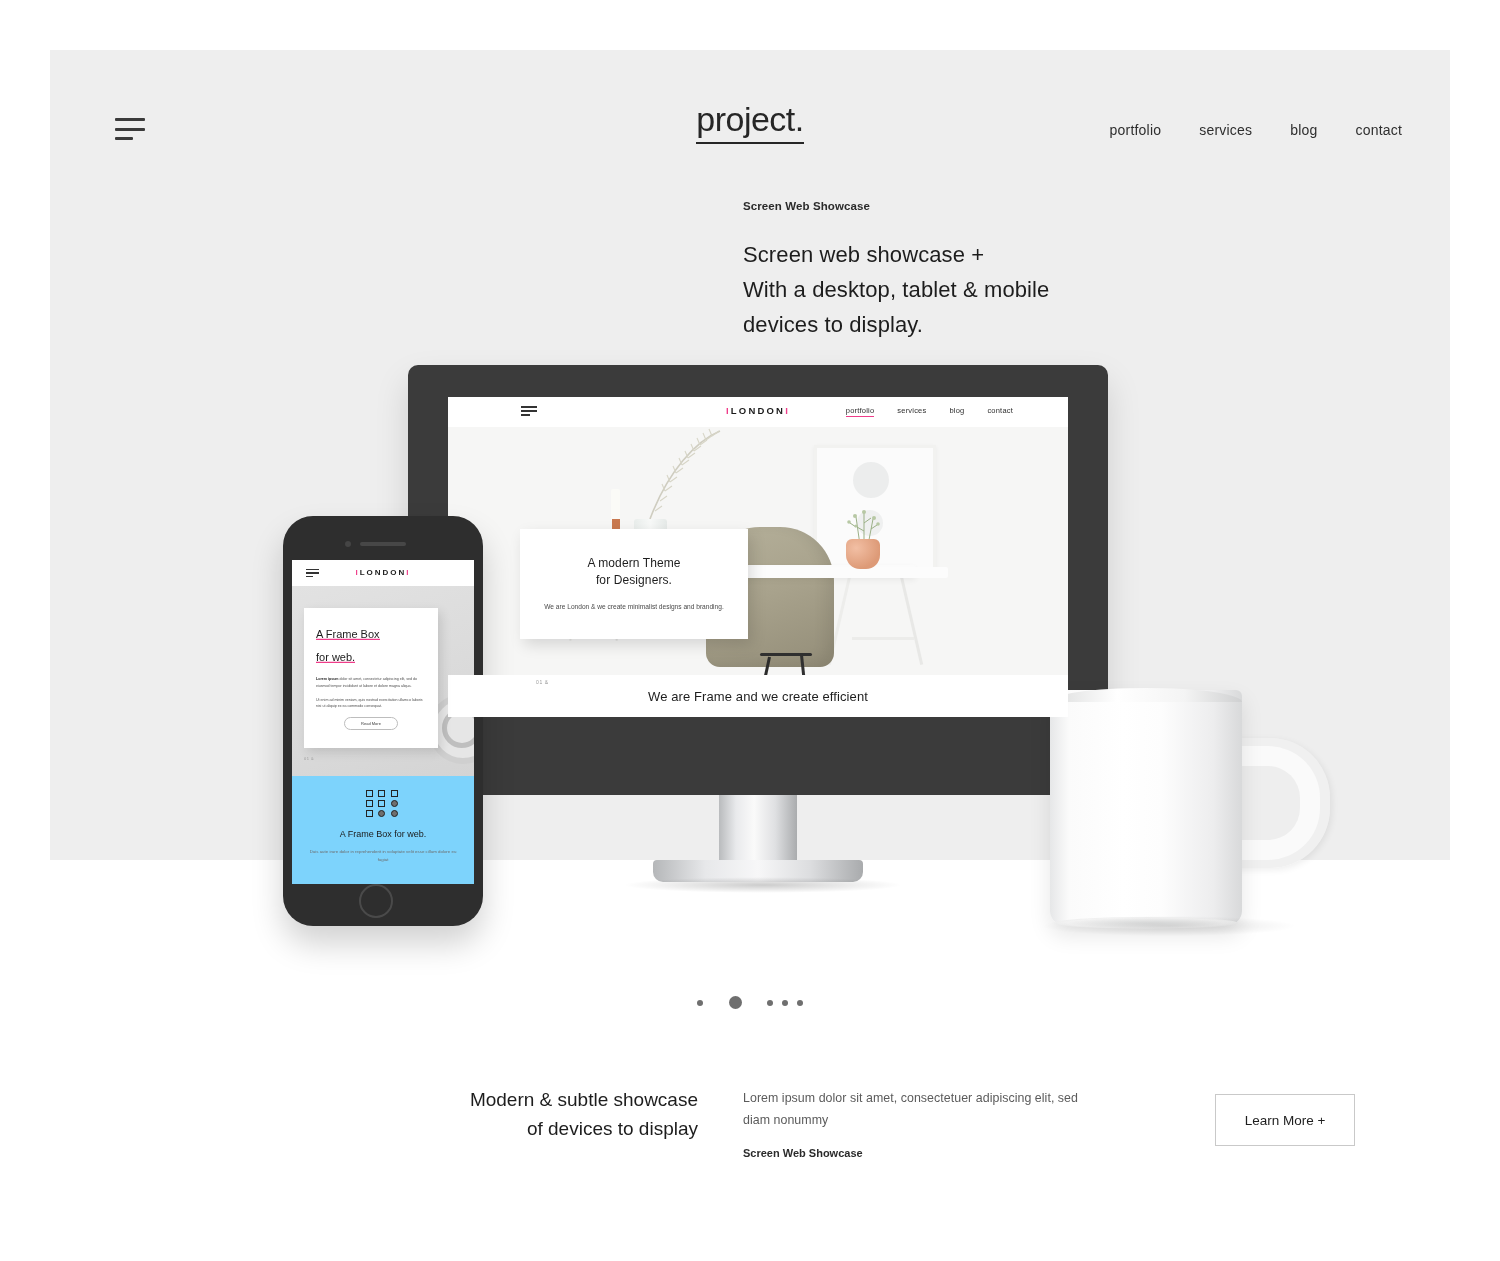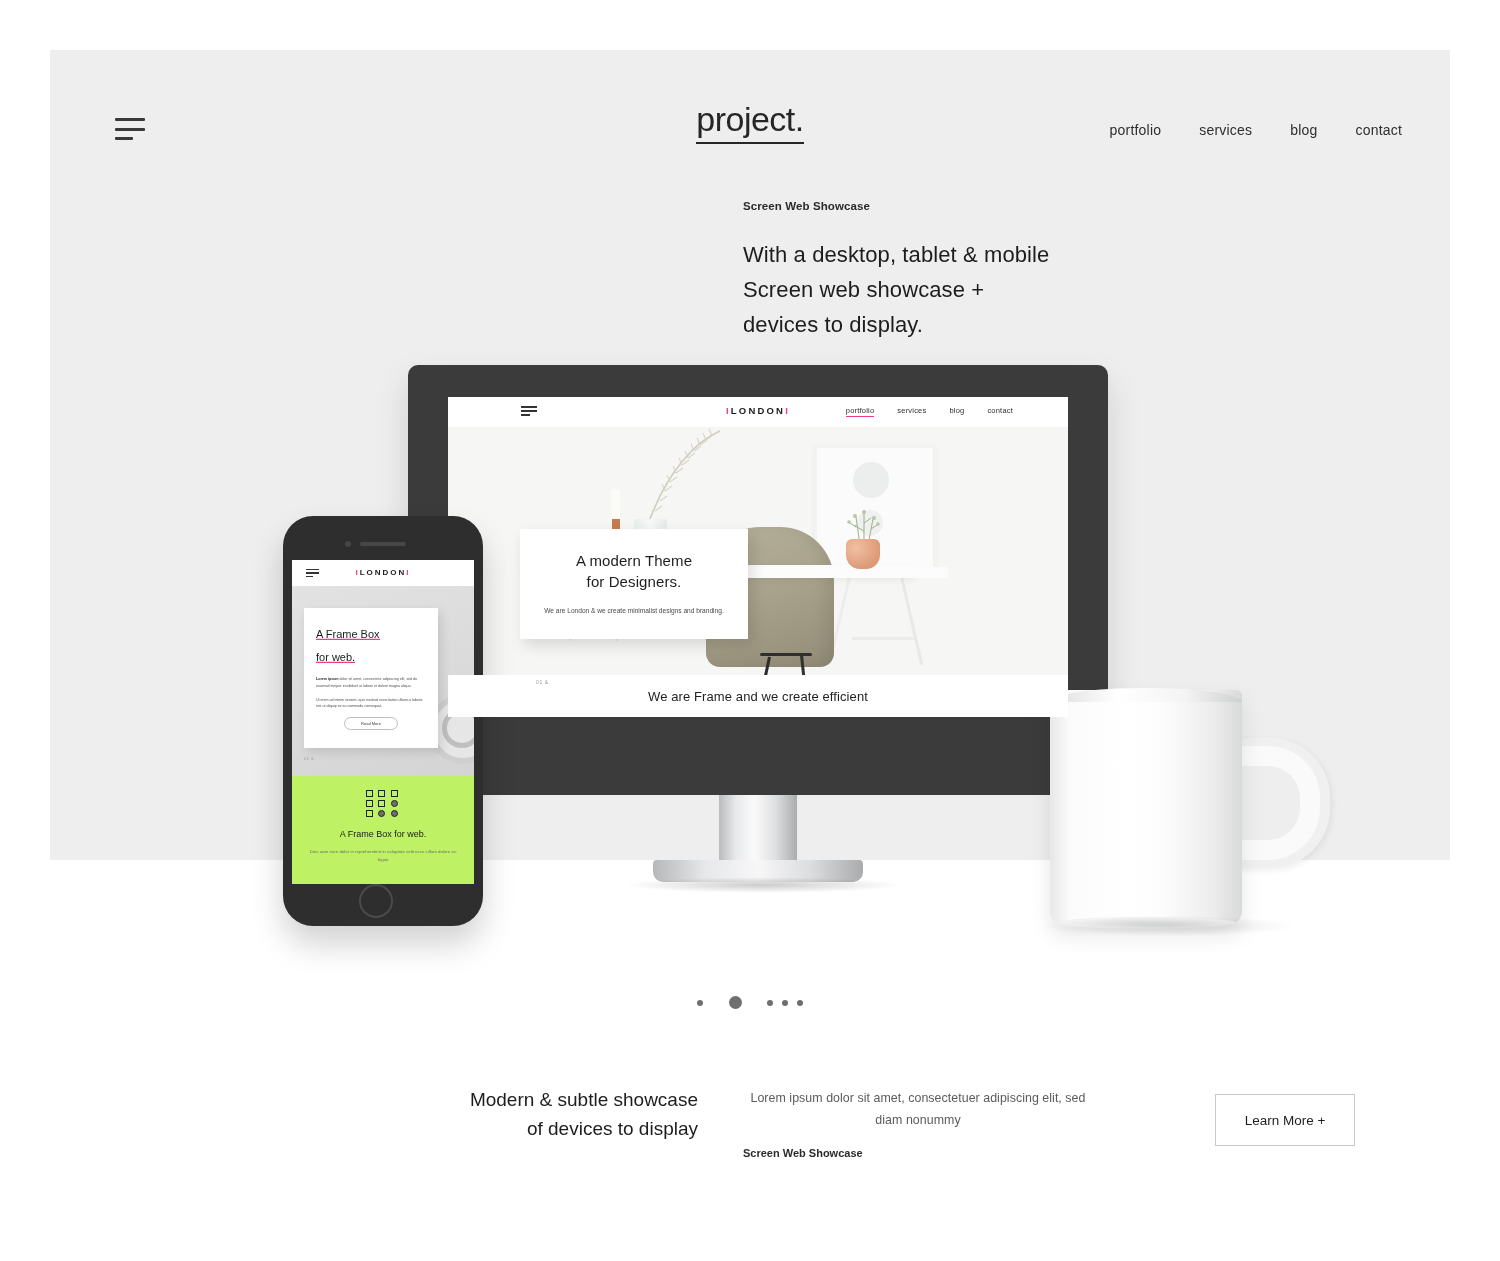--- a/index.html
+++ b/index.html
@@ -184,21 +184,21 @@
   
   .imac-card {
     position:absolute; left:72px; top:132px; width:228px; height:110px;
     background:#ffffff;
     box-shadow: 4px 6px 14px rgba(0,0,0,0.13);
     z-index: 6;
     display:flex; flex-direction:column; align-items:center; justify-content:center;
     padding: 0 18px;
   }
   .imac-card h2 {
-    font-size: 15px; font-weight: 400; color:#1e1e1e; line-height:1.35;
+    font-size: 12px; font-weight: 400; color:#1e1e1e; line-height:1.35;
     text-align:center; letter-spacing:0.1px;
   }
   .imac-card p {
     margin-top: 14px; font-size: 6.6px; color:#4a4a4a; line-height:1.65;
     text-align:center; max-width: 190px;
   }
 
   .imac-lower {
     position:absolute; left:0; top:278px; width:620px; height:42px;
     background:#ffffff; z-index: 4;
@@ -279,21 +279,21 @@
   .pv-btn {
     margin: 6px auto 0; width: 54px; height: 13px;
     border:0.8px solid #bdbdbd; border-radius:8px;
     display:flex; align-items:center; justify-content:center;
     font-size:4px; color:#3a3a3a;
   }
   .pv-counter { position:absolute; left:12px; top:196px; font-size:4px; color:#9c9c9c; letter-spacing:0.5px; z-index:6;}
 
   .pv-lower {
     position:absolute; left:0; top:216px; width:182px; height:136px;
-    background:#bef264; padding-top:14px; text-align:center;
+    background:#7dd3fc; padding-top:14px; text-align:center;
   }
   .grid-icon {
     width: 34px; margin: 0 auto 12px;
     display:grid; grid-template-columns: repeat(3, 1fr); gap:3px;
   }
   .grid-icon i { display:block; width:7px; height:7px; border:1.4px solid #222; }
   .grid-icon i.sm { border-width: 1.2px; }
   .grid-icon i.dot { border-radius:50%; }
   .pv-lower h4 { font-size:9px; font-weight:400; color:#1b1b1b; margin-bottom:9px;}
   .pv-lower p { font-size:4.4px; color:#6d6d6d; line-height:1.9; padding:0 16px;}
@@ -338,21 +338,21 @@
   
   .dots { position:absolute; left:0; top:996px; width:1500px; display:flex; justify-content:center; align-items:center; gap:0; }
   .dot { background:#6f6f6f; border-radius:50%; }
 
   
   .bottom { position:absolute; left:0; top:1078px; width:1500px; height:120px; }
   .bot-head {
     position:absolute; left:420px; top:8px; width:278px;
     text-align:right; font-size:19px; line-height:1.5; color:#1d1d1d; font-weight:400;
   }
-  .bot-body { position:absolute; left:743px; top:10px; width:350px;text-align:center; }
+  .bot-body { position:absolute; left:743px; top:10px; width:350px; }
   .bot-body p {
     font-size:12.4px; color:#5b5b5b; line-height:1.75; letter-spacing:0.05px;
   }
   .bot-label {
     position:absolute; left:743px; top:69px;
     font-size:11px; font-weight:700; color:#2b2b2b;
   }
   .learn-btn {
     position:absolute; left:1215px; top:16px; width:140px; height:52px;
     border:1px solid #c9c9c9; background:transparent;
@@ -383,22 +383,22 @@
       <a href="#">portfolio</a>
       <a href="#">services</a>
       <a href="#">blog</a>
       <a href="#">contact</a>
     </nav>
   </div>
 
   <div class="hero-copy">
     <div class="eyebrow">Screen Web Showcase</div>
     <div class="hero-title">
+      <div>Screen web showcase +</div>
       <div>With a desktop, tablet &amp; mobile</div>
-      <div>Screen web showcase +</div>
       <div>devices to display.</div>
     </div>
   </div>
 
   <div class="stage">
 
     <div class="imac">
       <div class="imac-bezel">
         <div class="imac-screen">
 

